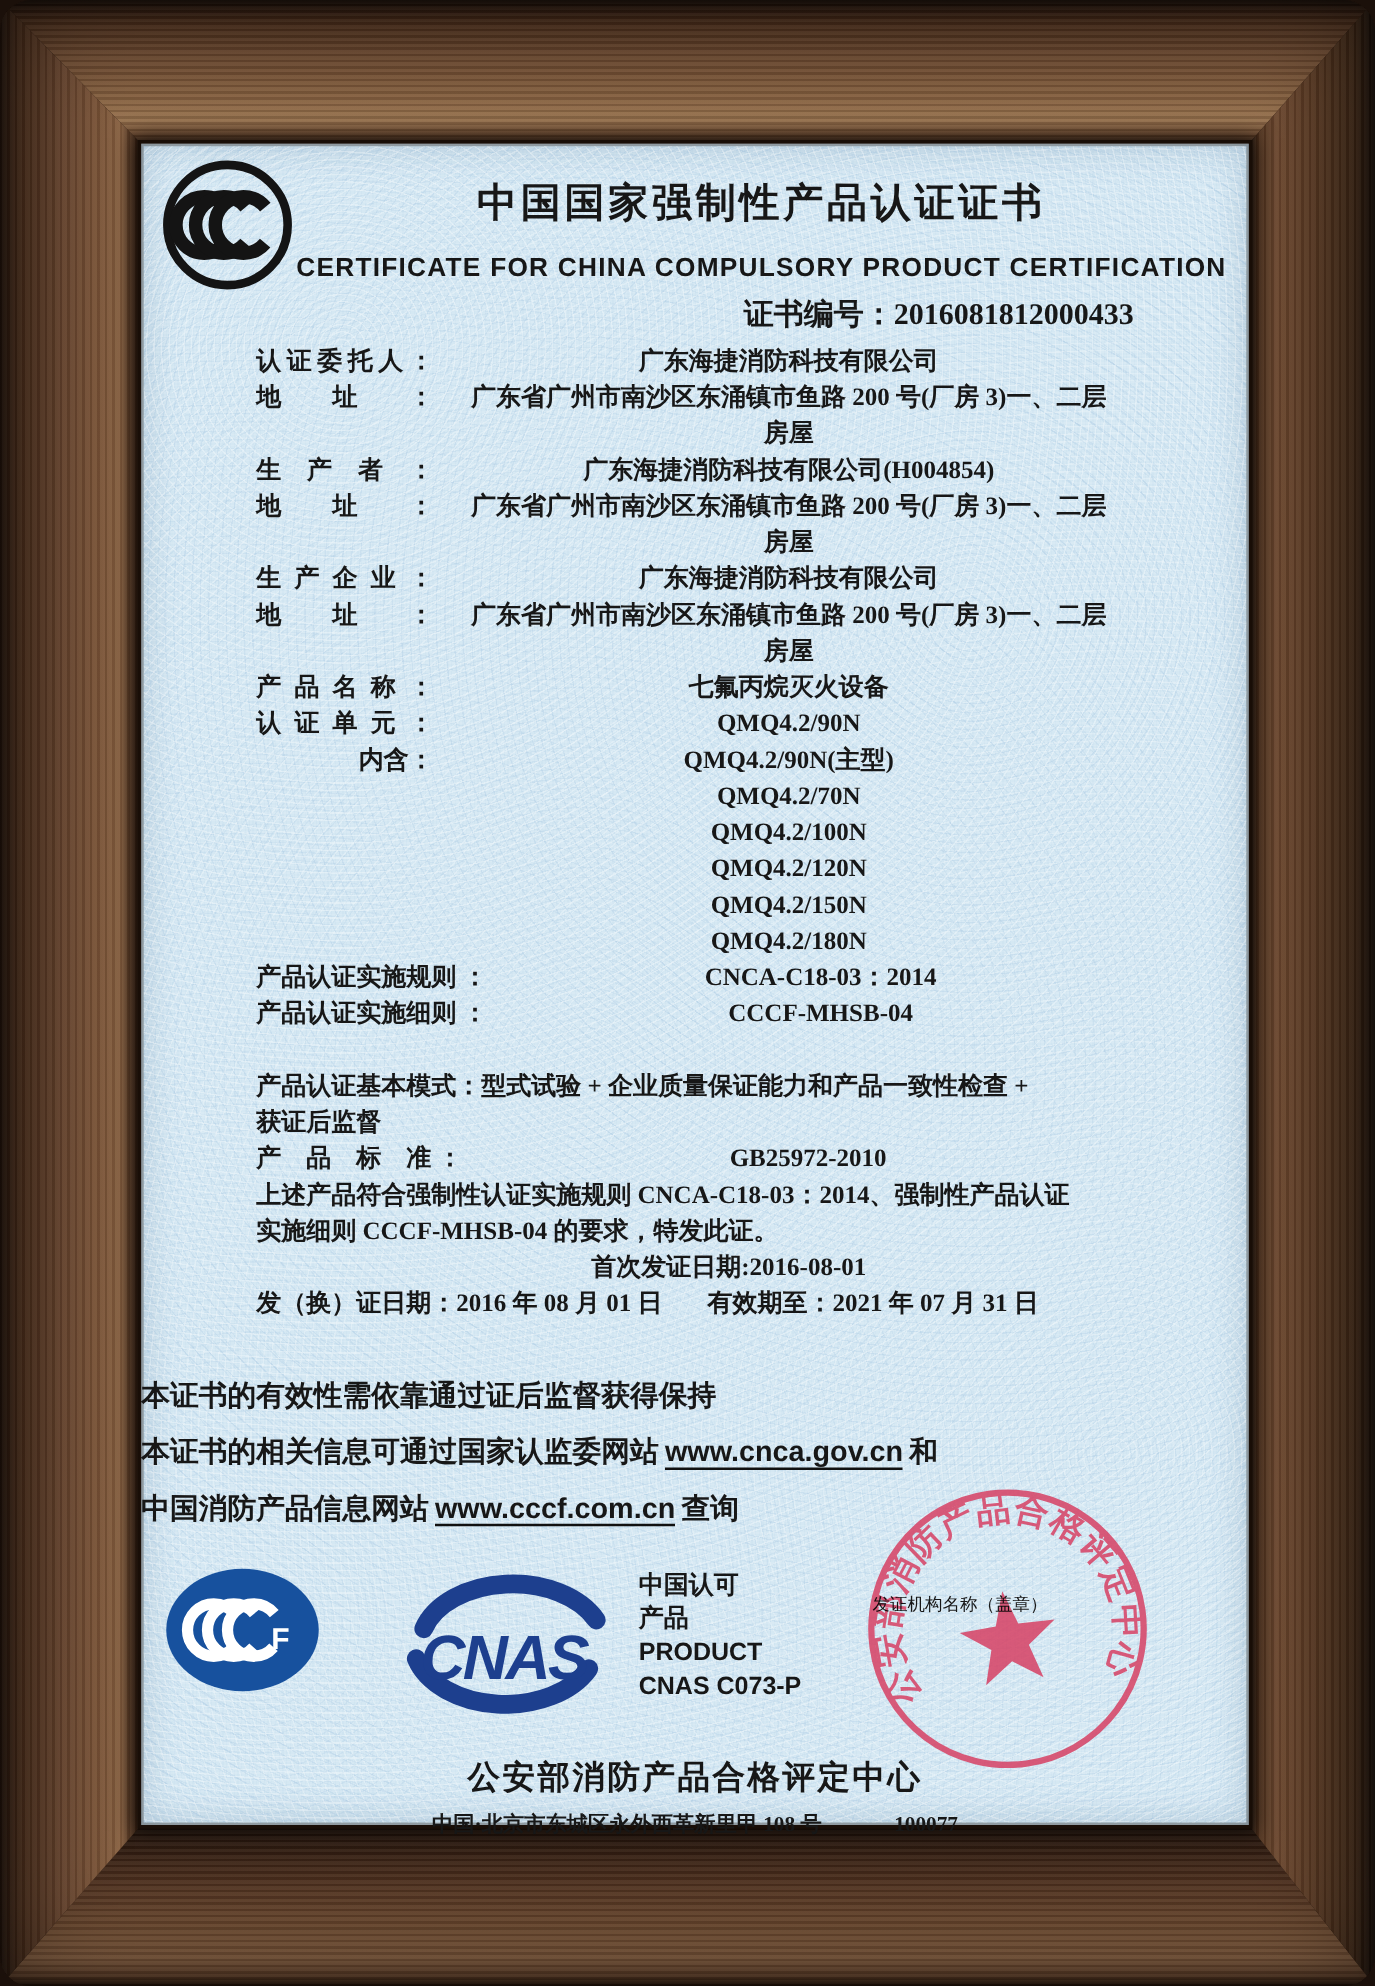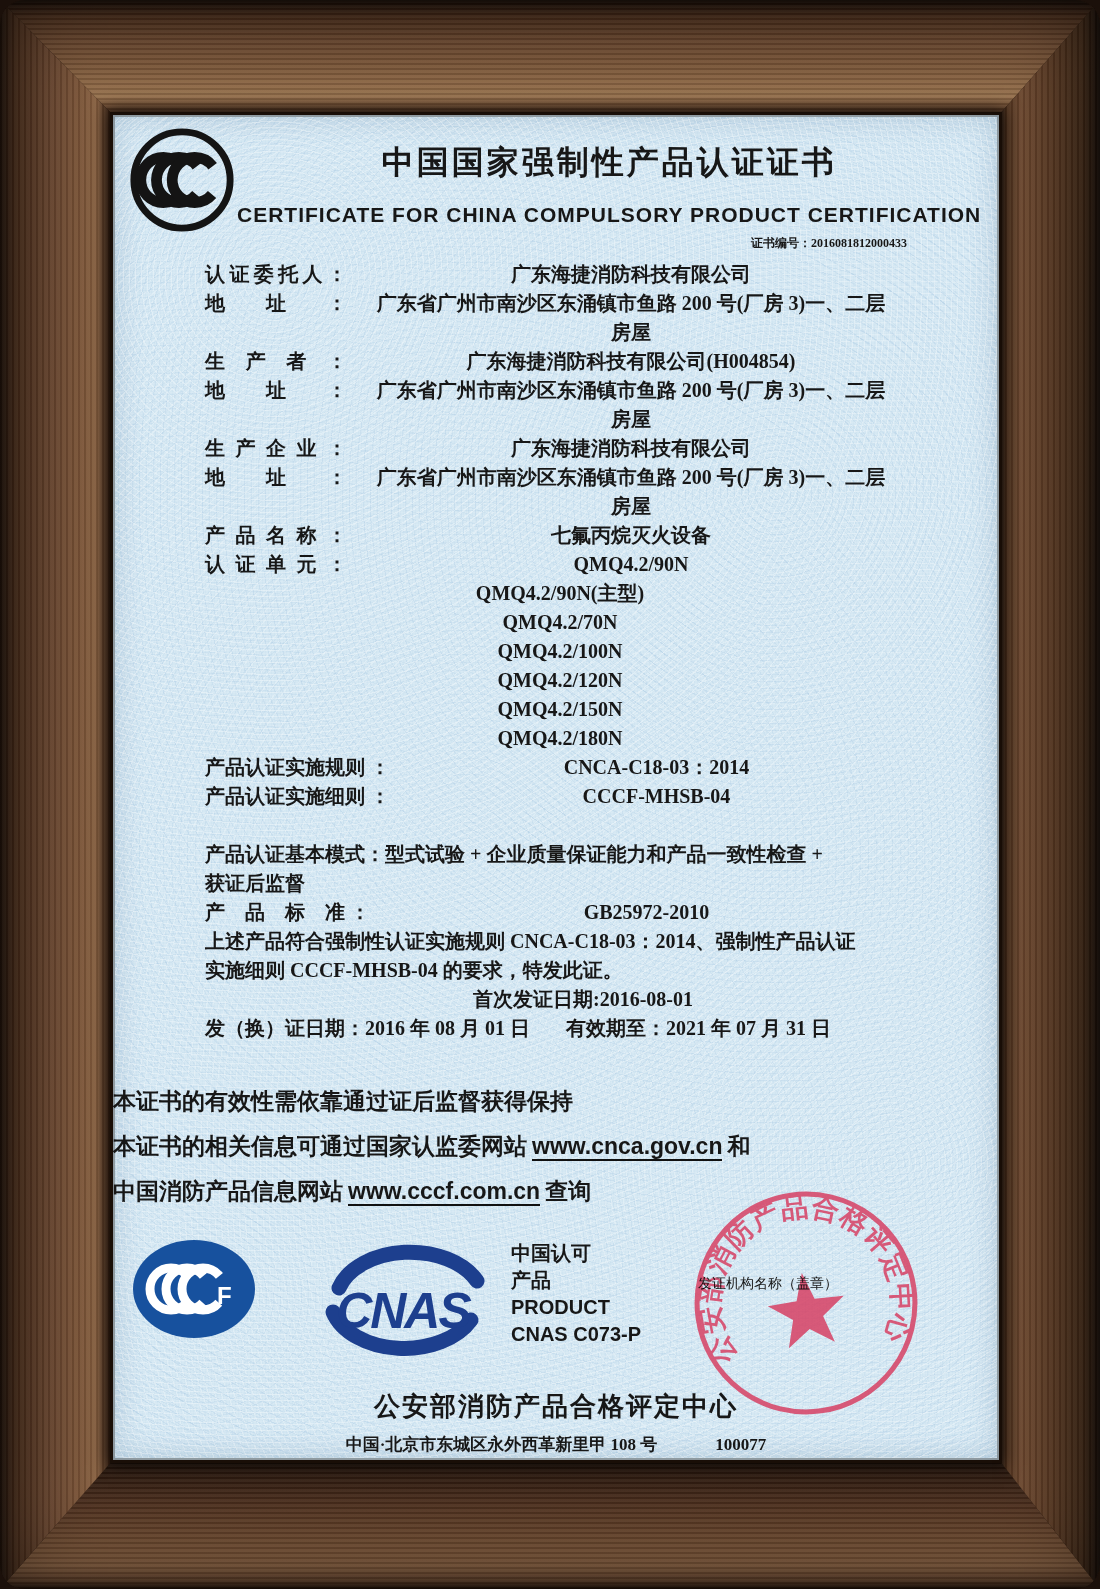--- a/index.html
+++ b/index.html
@@ -48,21 +48,21 @@
   
   .header{display:flex;padding:10px 30px 0 14px;}
   .ccc-mark{width:110px;height:110px;flex:0 0 auto;}
   .ccc-ring{fill:none;stroke:var(--ccc-mark,#141414);stroke-width:7;}
   .ccc-c{fill:none;stroke:var(--ccc-mark,#141414);stroke-width:11;
     stroke-dasharray:112.5 32;stroke-dashoffset:-16;}
   .titles{flex:1;text-align:center;padding-top:16px;}
   .title{font-size:32px;font-weight:700;letter-spacing:3px;font-family:"Liberation Sans",sans-serif;}
   .subtitle{margin-top:18px;font-size:21px;font-weight:600;letter-spacing:1px;white-space:nowrap;
     font-family:"Liberation Sans",sans-serif;}
-  .certno{text-align:right;padding-right:92px;font-size:12px;font-weight:600;}
+  .certno{text-align:right;padding-right:92px;font-size:24px;font-weight:600;}
   
   .content{margin-top:8px;padding:0 84px 0 92px;font-size:20px;font-weight:700;line-height:29px;}
   .row{display:flex;}
   .lbl{flex:0 0 142px;white-space:pre;text-align:justify;text-align-last:justify;}
   .row.contains .lbl{text-align-last:right;}
   .row.wide .lbl{flex:0 0 auto;margin-right:8px;text-align-last:auto;}
   .val{flex:1;white-space:pre-line;text-align:center;}
   .para{white-space:pre-line;}
   .first-issue{margin-left:268px;}
   .issue-row{display:flex;gap:36px;}
@@ -154,20 +154,21 @@
       </div>
       <div class="row">
         <div class="lbl">产品名称：</div>
         <div class="val">七氟丙烷灭火设备</div>
       </div>
       <div class="row">
         <div class="lbl">认证单元：</div>
         <div class="val">QMQ4.2/90N</div>
       </div>
       <div class="row contains">
+        <div class="lbl">内含：</div>
         <div class="val">QMQ4.2/90N(主型)
 QMQ4.2/70N
 QMQ4.2/100N
 QMQ4.2/120N
 QMQ4.2/150N
 QMQ4.2/180N</div>
       </div>
       <div class="row wide">
         <div class="lbl">产品认证实施规则 ：</div>
         <div class="val">CNCA-C18-03：2014</div>

